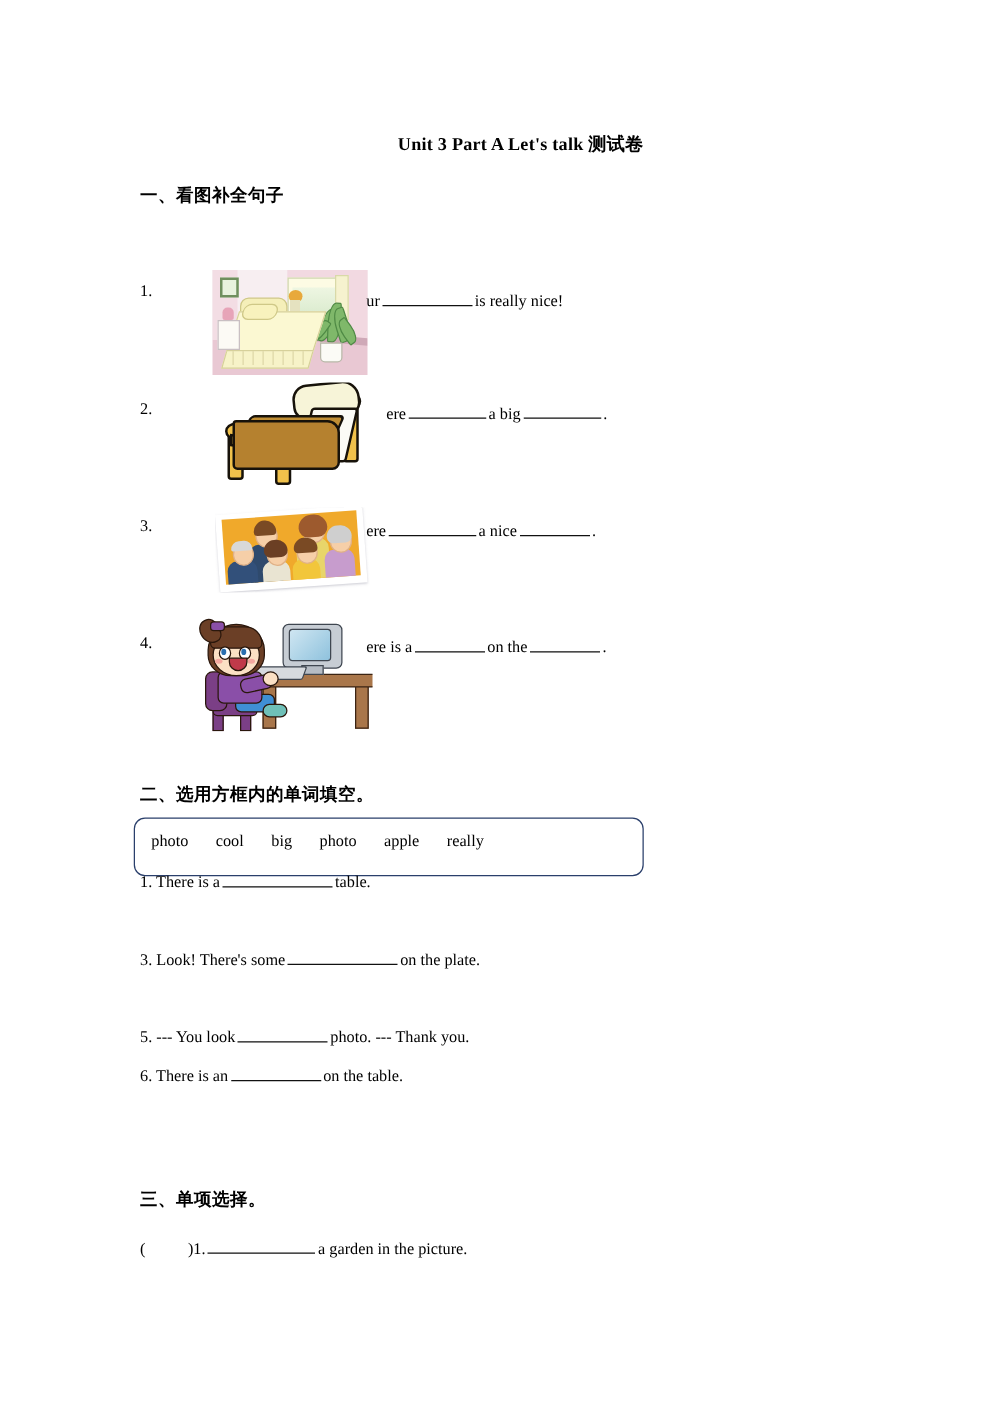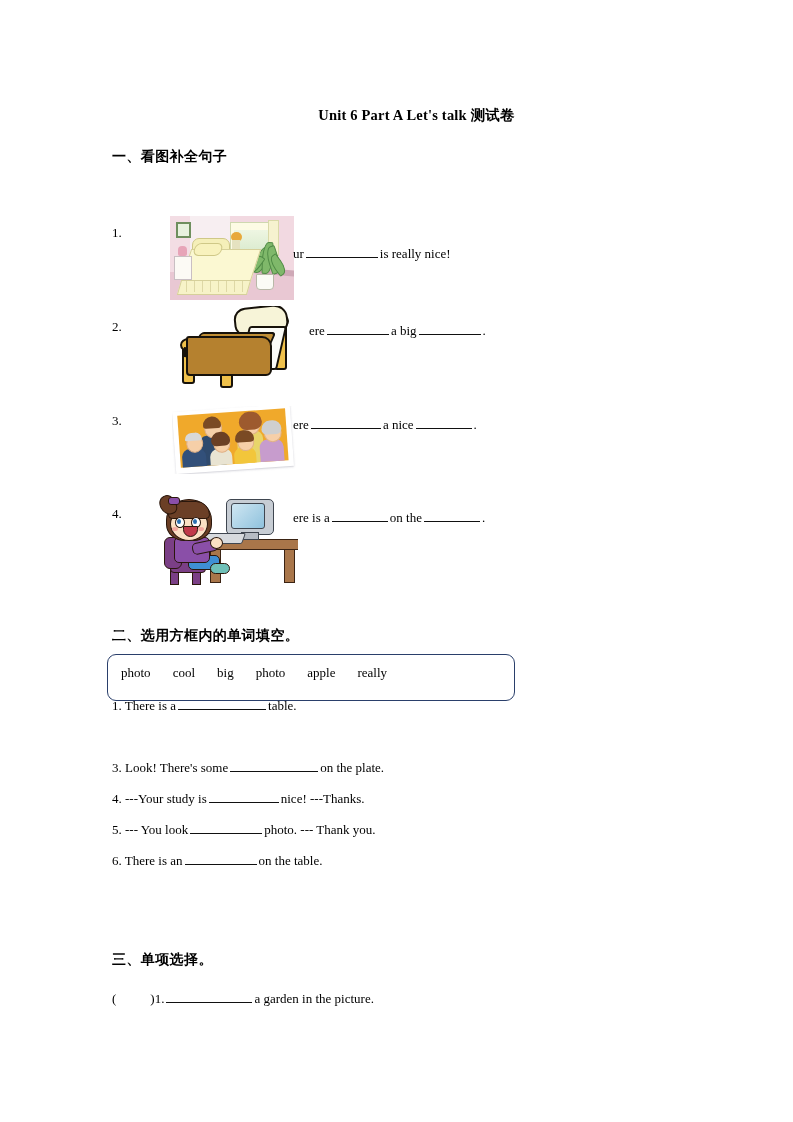--- a/index.html
+++ b/index.html
@@ -385,21 +385,21 @@
     line-height: 1;
     white-space: nowrap;
   }
   .paren-gap { display: inline-block; width: 34px; }
 </style>
 </head>
 <body>
 
 <div class="page">
 
-  <div class="doc-title">Unit 6 Part A Let's talk 测试卷</div>
+  <div class="doc-title">Unit 3 Part A Let's talk 测试卷</div>
 
   <div class="section-heading" id="sec1-heading">一、看图补全句子</div>
 
   <div class="pic-item" style="top:218px;">
     <span class="pic-num" style="top:8px;">1.</span>
 
     <div class="pic-frame" id="pic-bedroom">
       <div class="bd-backwall"></div>
       <div class="bd-wall-light"></div>
       <div class="bd-wall-right"></div>
@@ -429,21 +429,21 @@
           <i style="left:44px"></i>
         <i style="left:52px"></i>
           <i style="left:60px"></i>
       </div>
       <div class="bd-bed-top"></div>
       <div class="bd-pillow"></div>
       <div class="bd-nightstand"></div>
       <div class="bd-lamp"></div>
     </div>
 
-    <span class="pic-sentence" style="left:181px; top:27px;">
+    <span class="pic-sentence" style="left:181px; top:14px;">
       <span>ur</span><span class="blank-l" style="width:72px;"></span><span>is really nice!</span>
     </span>
   </div>
 
   <div class="pic-item" style="top:312px;">
     <span class="pic-num" style="top:8px;">2.</span>
 
     <div class="pic-frame" id="pic-bed">
       <div class="bed2-post" style="left:10px; top:38px; width:9px; height:36px;"></div>
       <div class="bed2-knob" style="left:8px; top:32px; width:13px; height:10px;"></div>
@@ -555,24 +555,20 @@
     <span>1.</span>
     <span>There is a</span><span class="blank-l" style="width:88px;"></span><span>table.</span>
   </div>
 
 
   <div class="fill-line" style="top:759px;">
     <span>3.</span>
     <span>Look! There's some</span><span class="blank-l" style="width:88px;"></span><span>on the plate.</span>
   </div>
 
-  <div class="fill-line" style="top:790px;">
-    <span>4.</span>
-    <span>---Your study is</span><span class="blank-l" style="width:70px;"></span><span>nice! ---Thanks.</span>
-  </div>
 
   <div class="fill-line" style="top:821px;">
     <span>5.</span>
     <span>--- You look</span><span class="blank-l" style="width:72px;"></span><span>photo. --- Thank you.</span>
   </div>
 
   <div class="fill-line" style="top:852px;">
     <span>6.</span>
     <span>There is an</span><span class="blank-l" style="width:72px;"></span><span>on the table.</span>
   </div>

